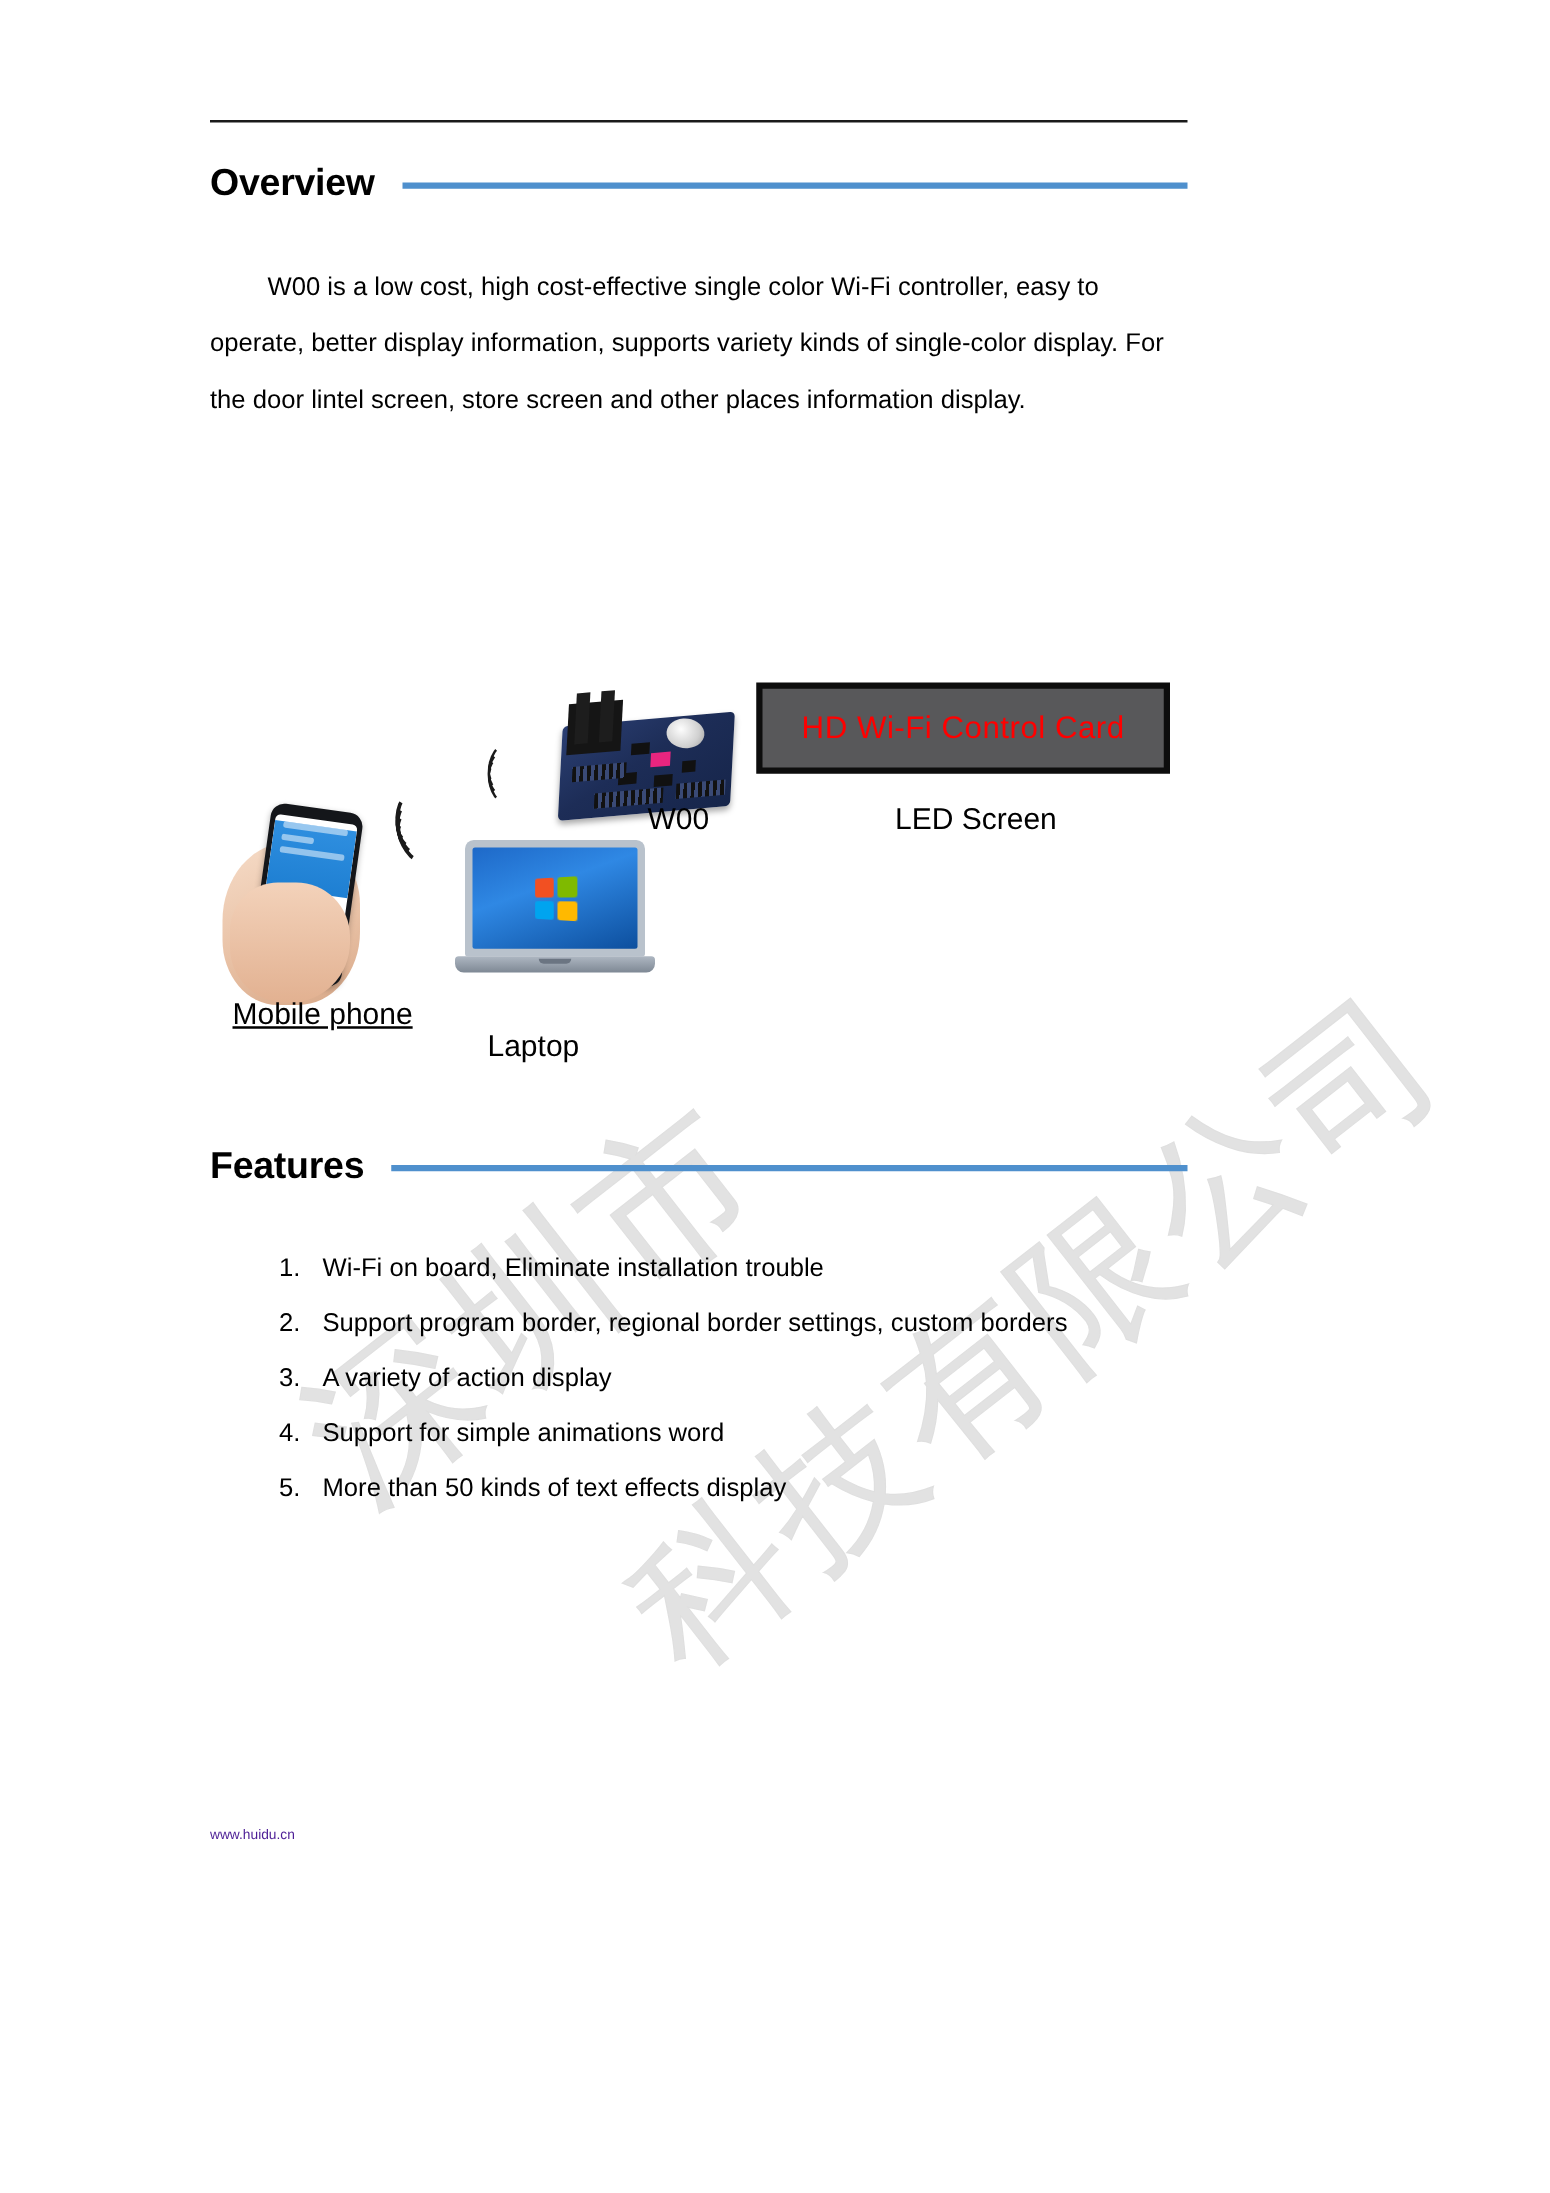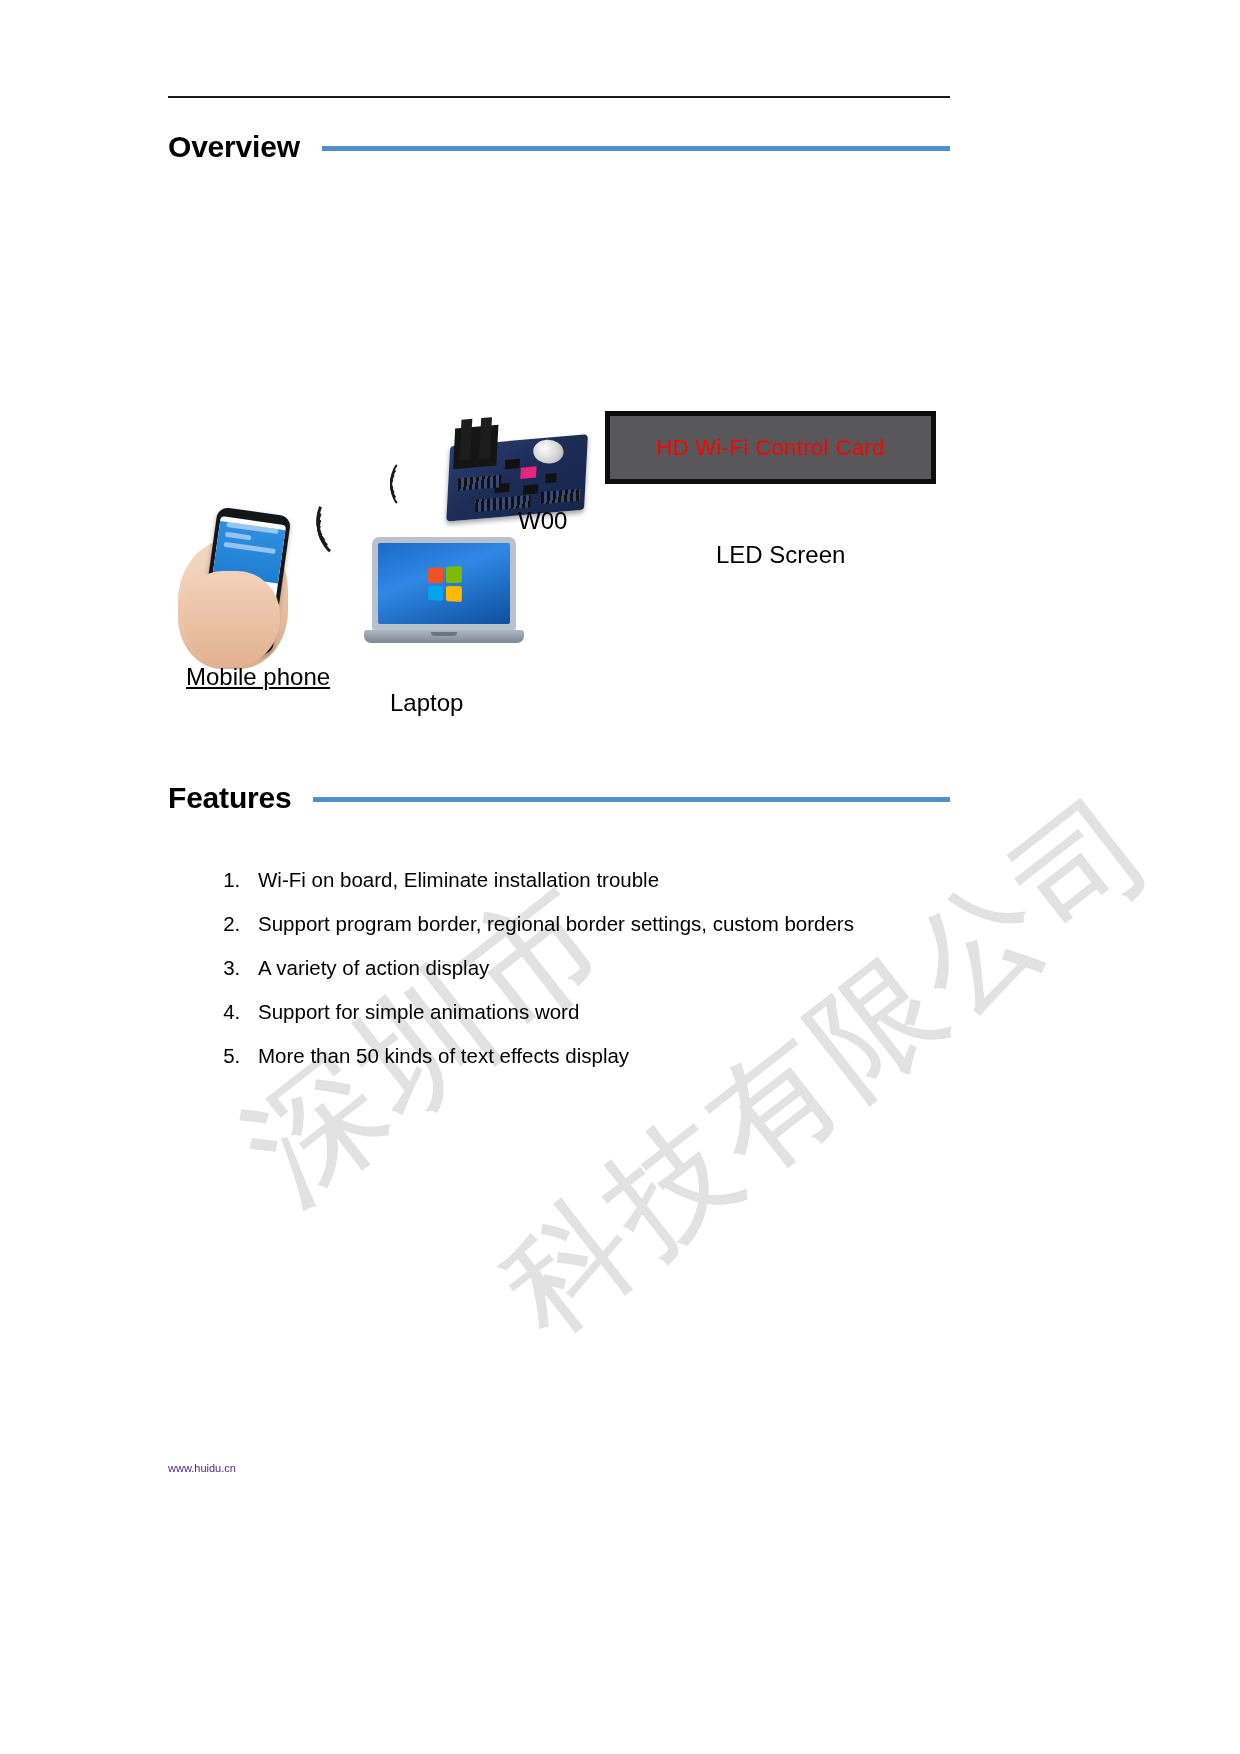--- a/index.html
+++ b/index.html
@@ -126,21 +126,21 @@
   }
   .led-inner {
     width: 100%;
     height: 100%;
     background: #58585a;
     display: flex;
     align-items: center;
     justify-content: center;
   }
   .led-text {
-    font-size: 22px;
+    font-size: 25px;
     color: #ff0000;
     letter-spacing: .4px;
     white-space: nowrap;
   }
 
   
   .pcb {
     position: absolute;
     left: 272px;
     top: 20px;
@@ -378,21 +378,21 @@
   }
 
   
   .fig-label {
     position: absolute;
     font-size: 24px;
     color: #000;
     white-space: nowrap;
   }
   .lbl-w00       { left: 350px; top: 108px; }
-  .lbl-led       { left: 548px; top: 108px; margin-top: 34px; }
+  .lbl-led       { left: 548px; top: 108px; }
   .lbl-mobile    { left: 18px;  top: 264px; text-decoration: underline; }
   .lbl-laptop    { left: 222px; top: 290px; }
 
   
   ol.features {
     margin: 0;
     padding: 0 0 0 78px;
     list-style: decimal;
   }
   ol.features li {
@@ -426,20 +426,21 @@
 
   <div class="content">
 
     <div class="section-head">
       <div class="section-title">Overview</div>
       <div class="section-rule"></div>
     </div>
 
     <div class="gap-md"></div>
 
+    <p class="body indent">W00 is a low cost, high cost-effective single color Wi-Fi controller, easy to operate, better display information, supports variety kinds of single-color display. For the door lintel screen, store screen and other places information display.</p>
 
     <div class="gap-sm"></div>
 
 
     <div class="gap-lg"></div>
 
 
     <div class="gap-md"></div>
 
 

